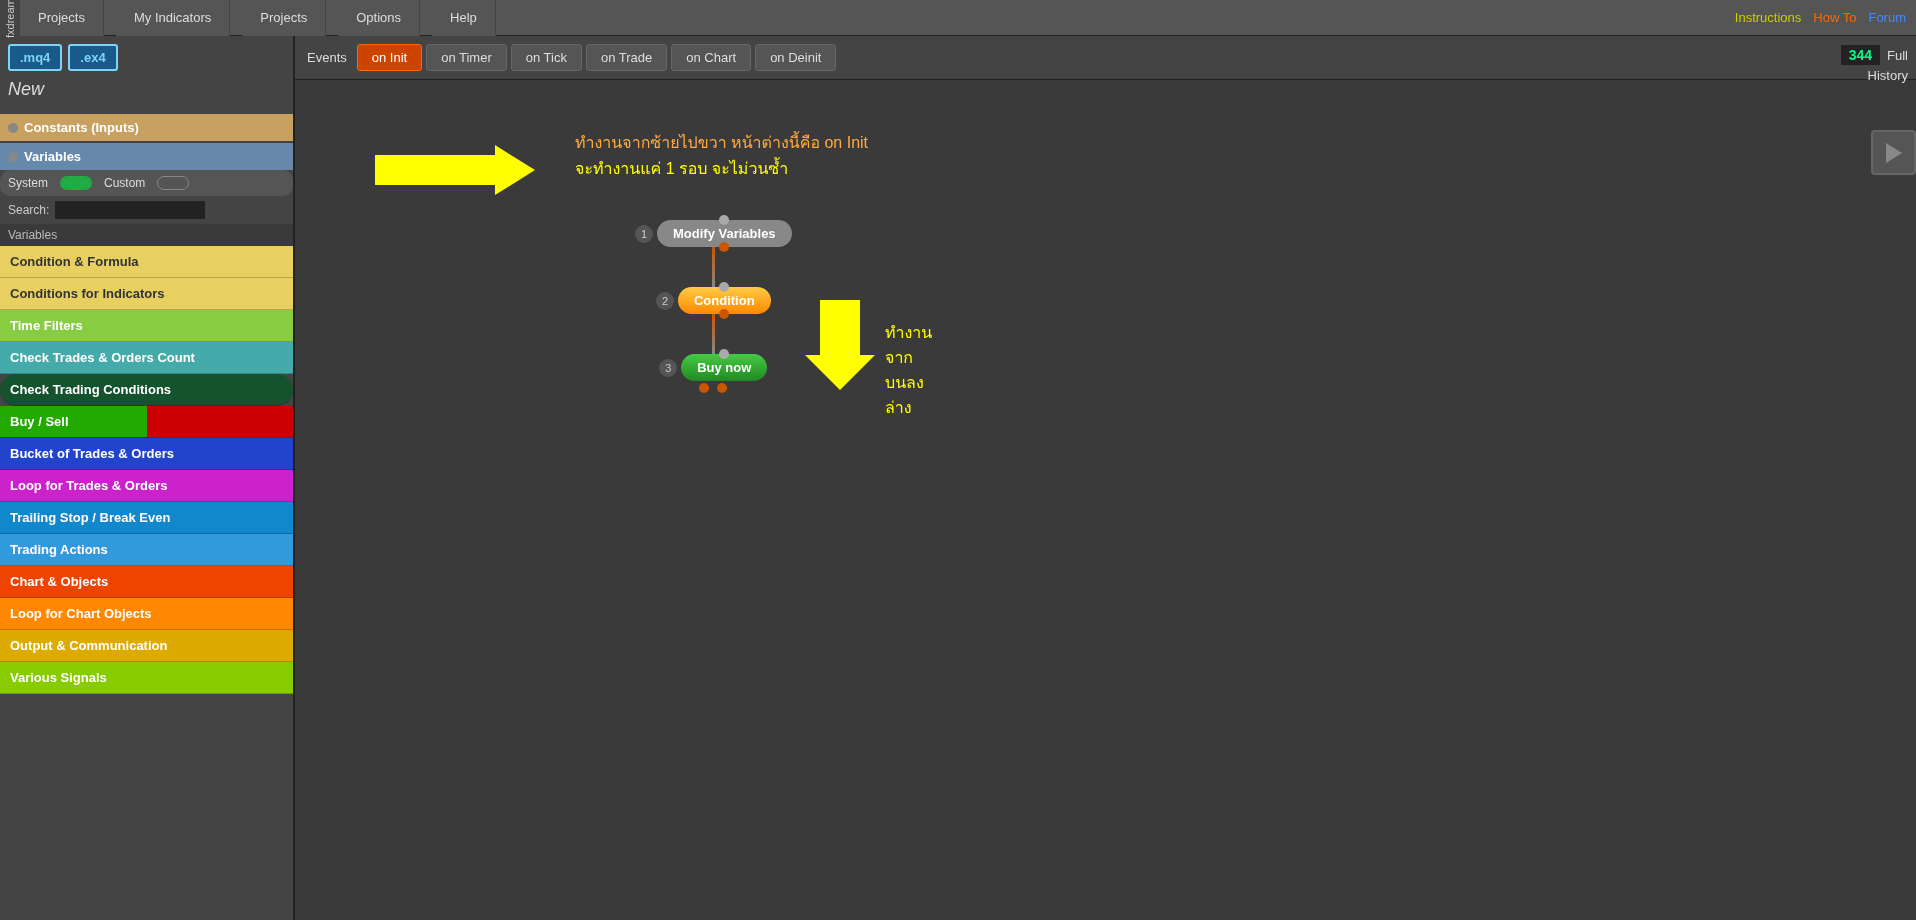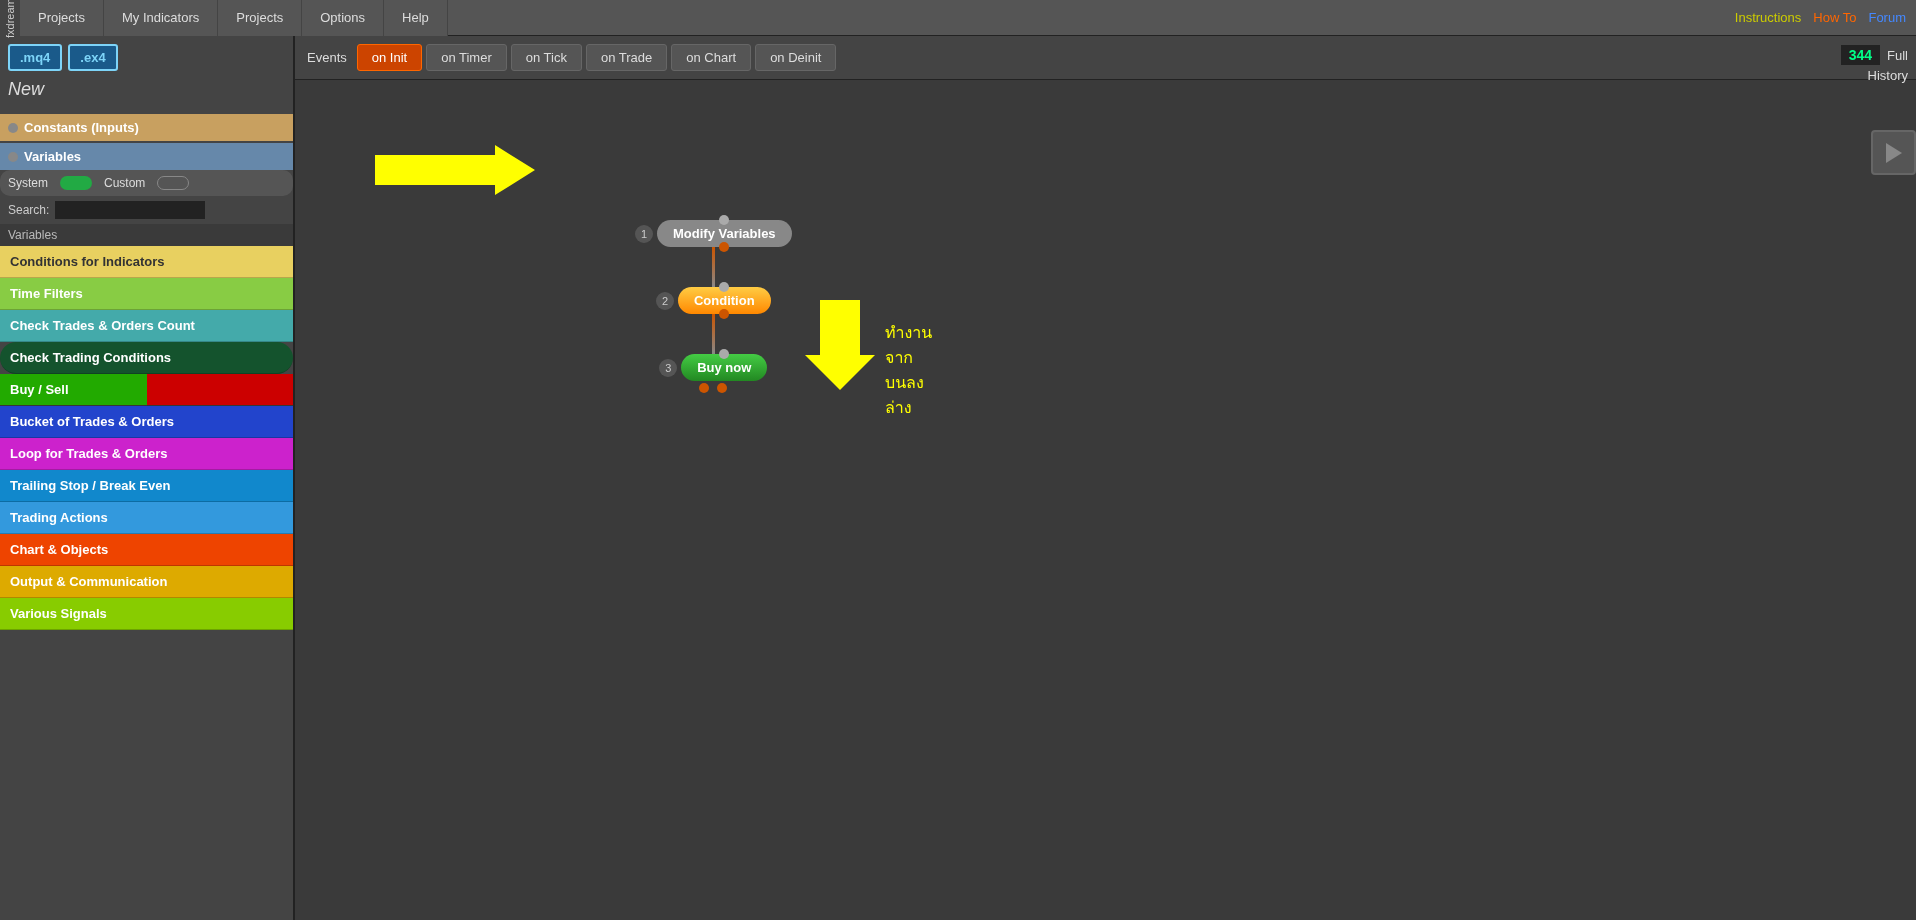--- a/index.html
+++ b/index.html
@@ -18,21 +18,21 @@
       background: #555555;
       display: flex;
       align-items: center;
       height: 36px;
       border-bottom: 1px solid #222;
       position: relative;
     }
     .menu-bar-left {
       display: flex;
       align-items: center;
-      gap: 0;
+      gap: 12px;
     }
     .vertical-label {
       writing-mode: vertical-rl;
       transform: rotate(180deg);
       font-size: 11px;
       color: #ccc;
       padding: 0 4px;
       background: #444;
       height: 36px;
       display: flex;
@@ -495,35 +495,37 @@
       <div class="toggle-switch toggle-switch-off"></div>
     </div>
 
     <div class="search-row">
       <span class="search-label">Search:</span>
       <input class="search-input" type="text" style="">
     </div>
 
     <div class="sidebar-section-title">Variables</div>
 
+    <div class="sidebar-item item-lightyellow">Condition &amp; Formula</div>
     <div class="sidebar-item item-lightyellow">Conditions for Indicators</div>
     <div class="sidebar-item item-lightgreen">Time Filters</div>
     <div class="sidebar-item item-teal">Check Trades &amp; Orders Count</div>
     <div class="sidebar-item item-olive">Check Trading Conditions</div>
 
     <div class="sidebar-item item-green-red">
       <div class="left-half">Buy / Sell</div>
       <div class="right-half"></div>
     </div>
 
     <div class="sidebar-item item-blue">Bucket of Trades &amp; Orders</div>
     <div class="sidebar-item item-magenta">Loop for Trades &amp; Orders</div>
     <div class="sidebar-item item-cyan">Trailing Stop / Break Even</div>
     <div class="sidebar-item item-skyblue">Trading Actions</div>
     <div class="sidebar-item item-orangered">Chart &amp; Objects</div>
+    <div class="sidebar-item item-darkorange">Loop for Chart Objects</div>
     <div class="sidebar-item item-gold">Output &amp; Communication</div>
     <div class="sidebar-item item-lime">Various Signals</div>
   </div>
 
   <div class="content-area">
 
     <div class="events-bar">
       <span class="events-label">Events</span>
       <div class="event-tab event-tab-active">on Init</div>
       <div class="event-tab">on Timer</div>
@@ -548,20 +550,26 @@
           <path d="M6 4 L22 14 L6 24 Z" fill="#888"></path>
         </svg>
       </div>
 
       <div class="arrow-right svg-arrow-right">
         <svg width="160" height="60" viewBox="0 0 160 60">
           <polygon points="0,15 120,15 120,5 160,30 120,55 120,45 0,45" fill="#ffff00"></polygon>
         </svg>
       </div>
 
+      <div class="annotation-text">
+        <div>
+          <span>ทำงานจากซ้ายไปขวา หน้าต่างนี้คือ <span style="color:#ffaa44;">on Init</span></span>
+        </div>
+        <div>จะทำงานแค่ 1 รอบ จะไม่วนซ้ำ</div>
+      </div>
 
       <div class="flow-container">
 
         <div class="node-wrapper">
           <div class="node">
             <div class="node-number">1</div>
             <div class="node-box-gray" style="position:relative;">
               <div class="connector-top"></div>
               <span>Modify Variables</span>
               <div class="connector-bottom"></div>

